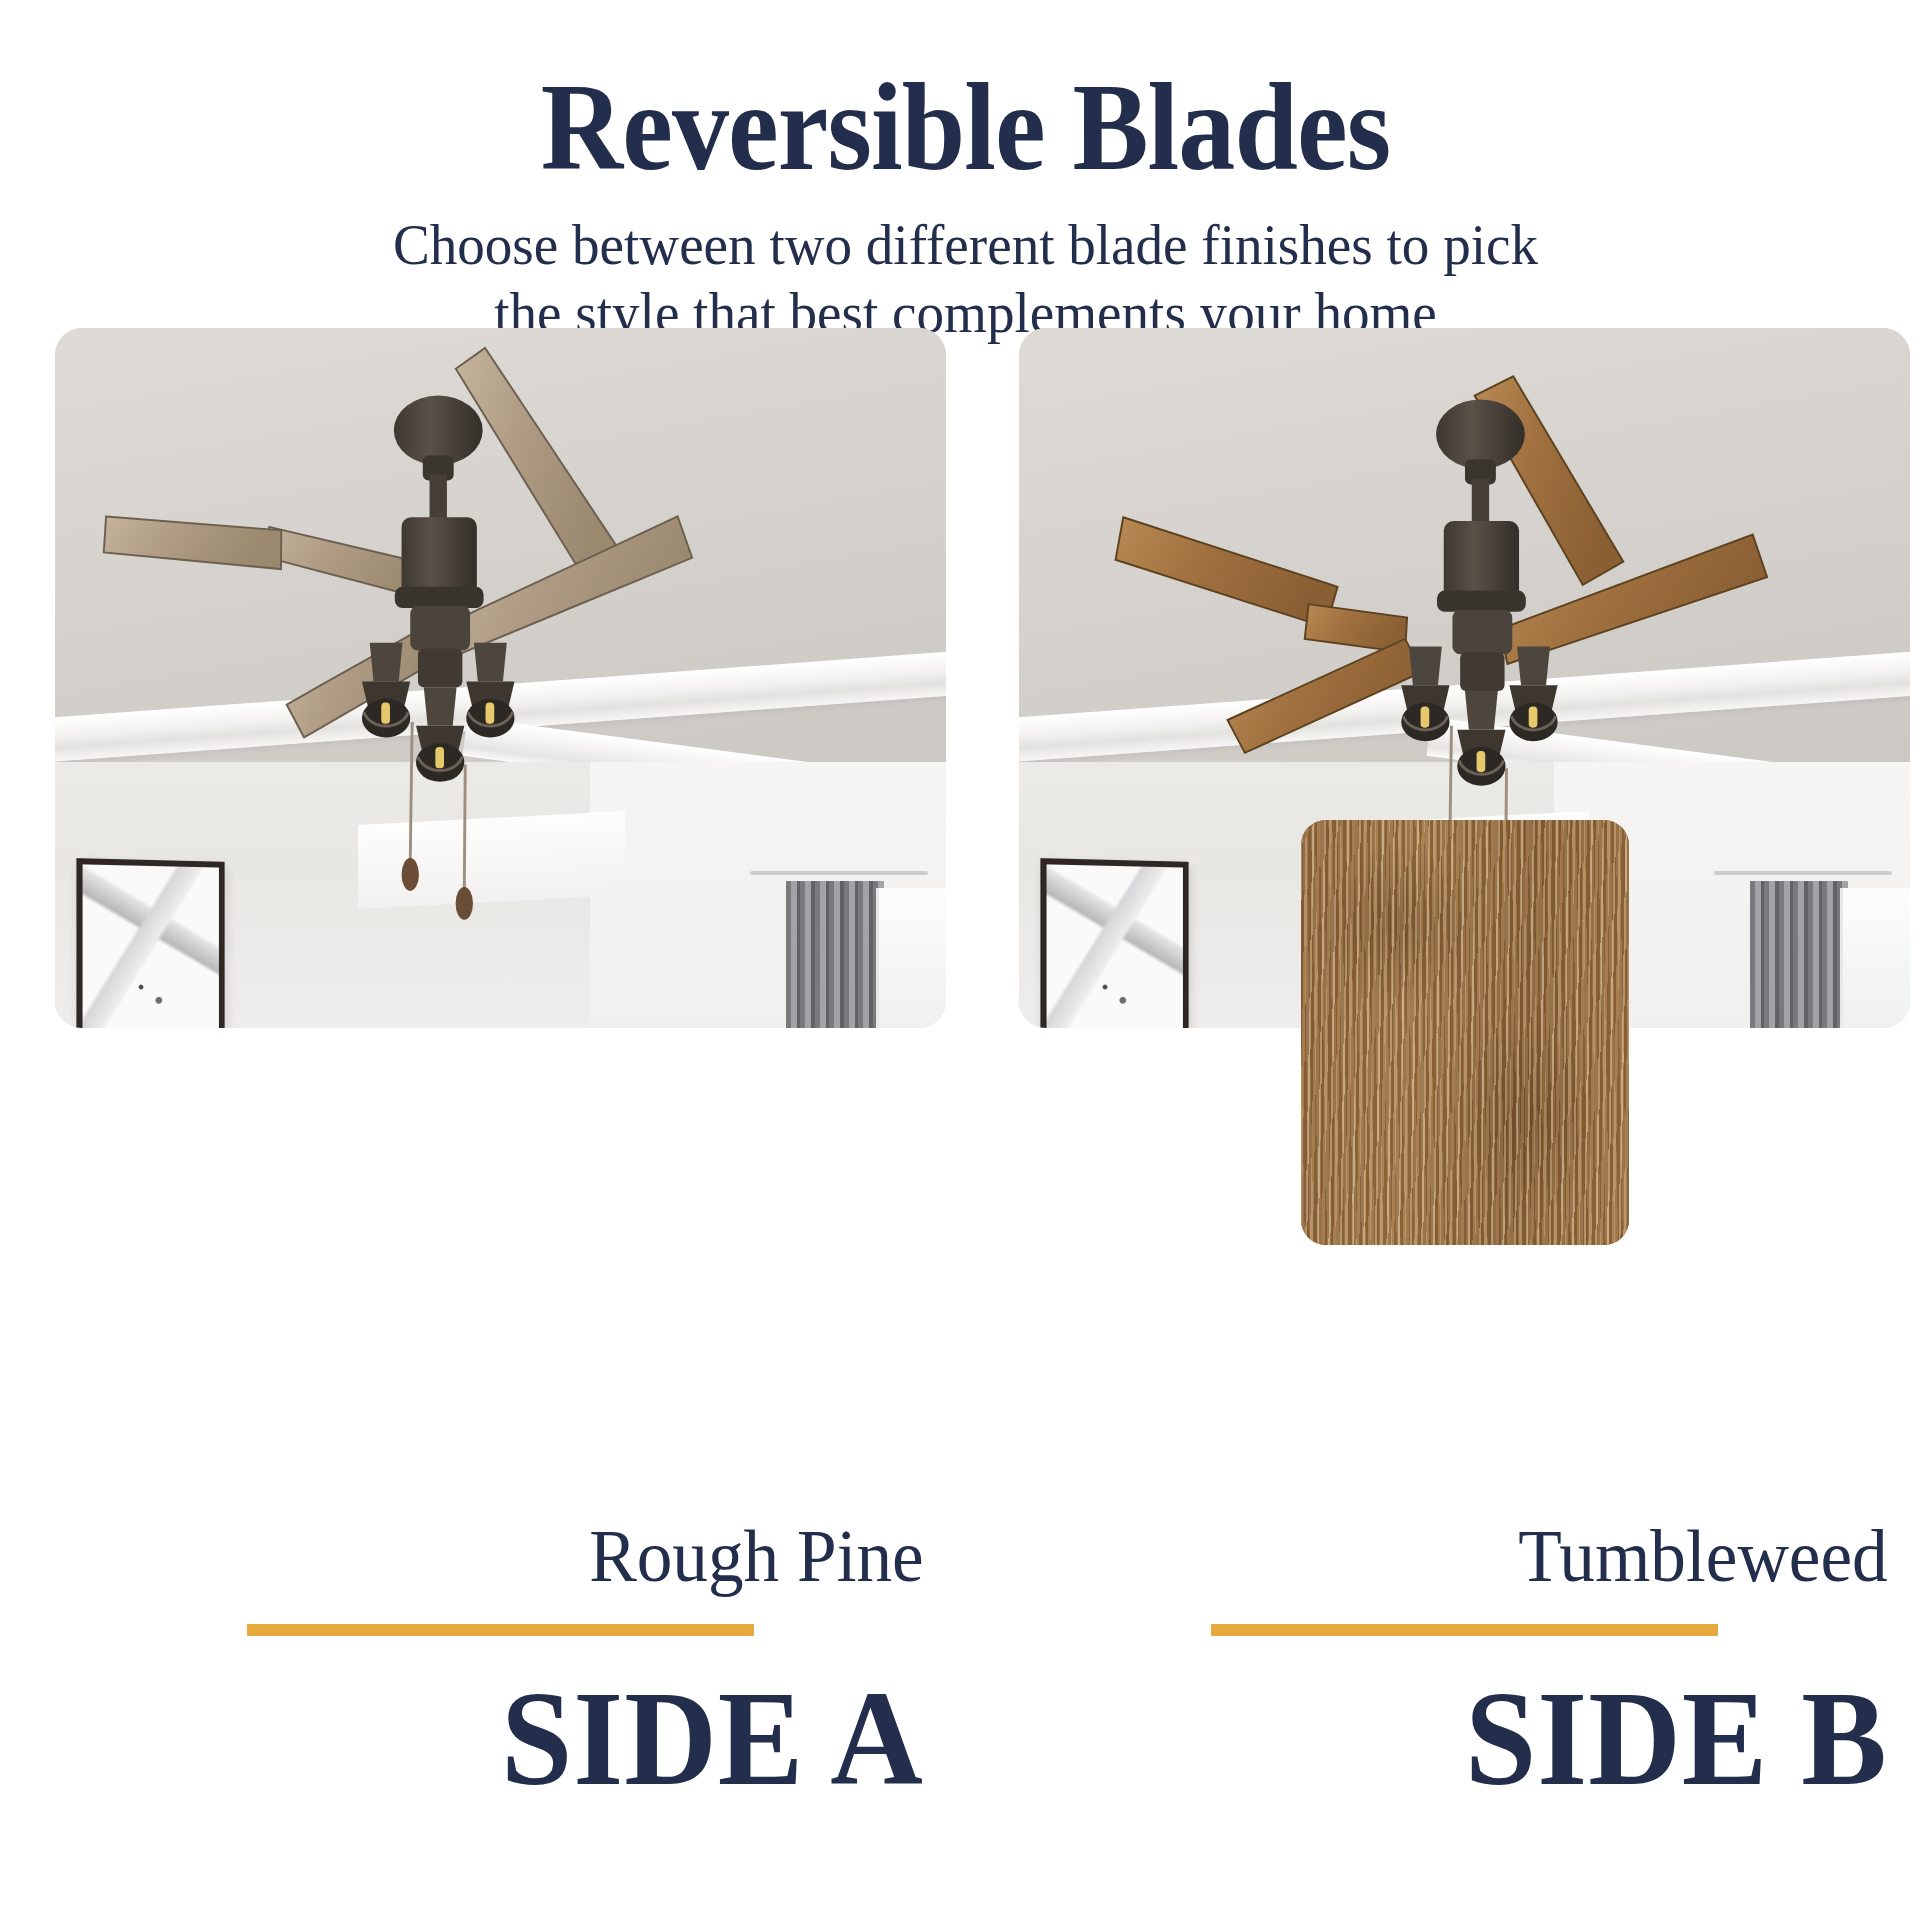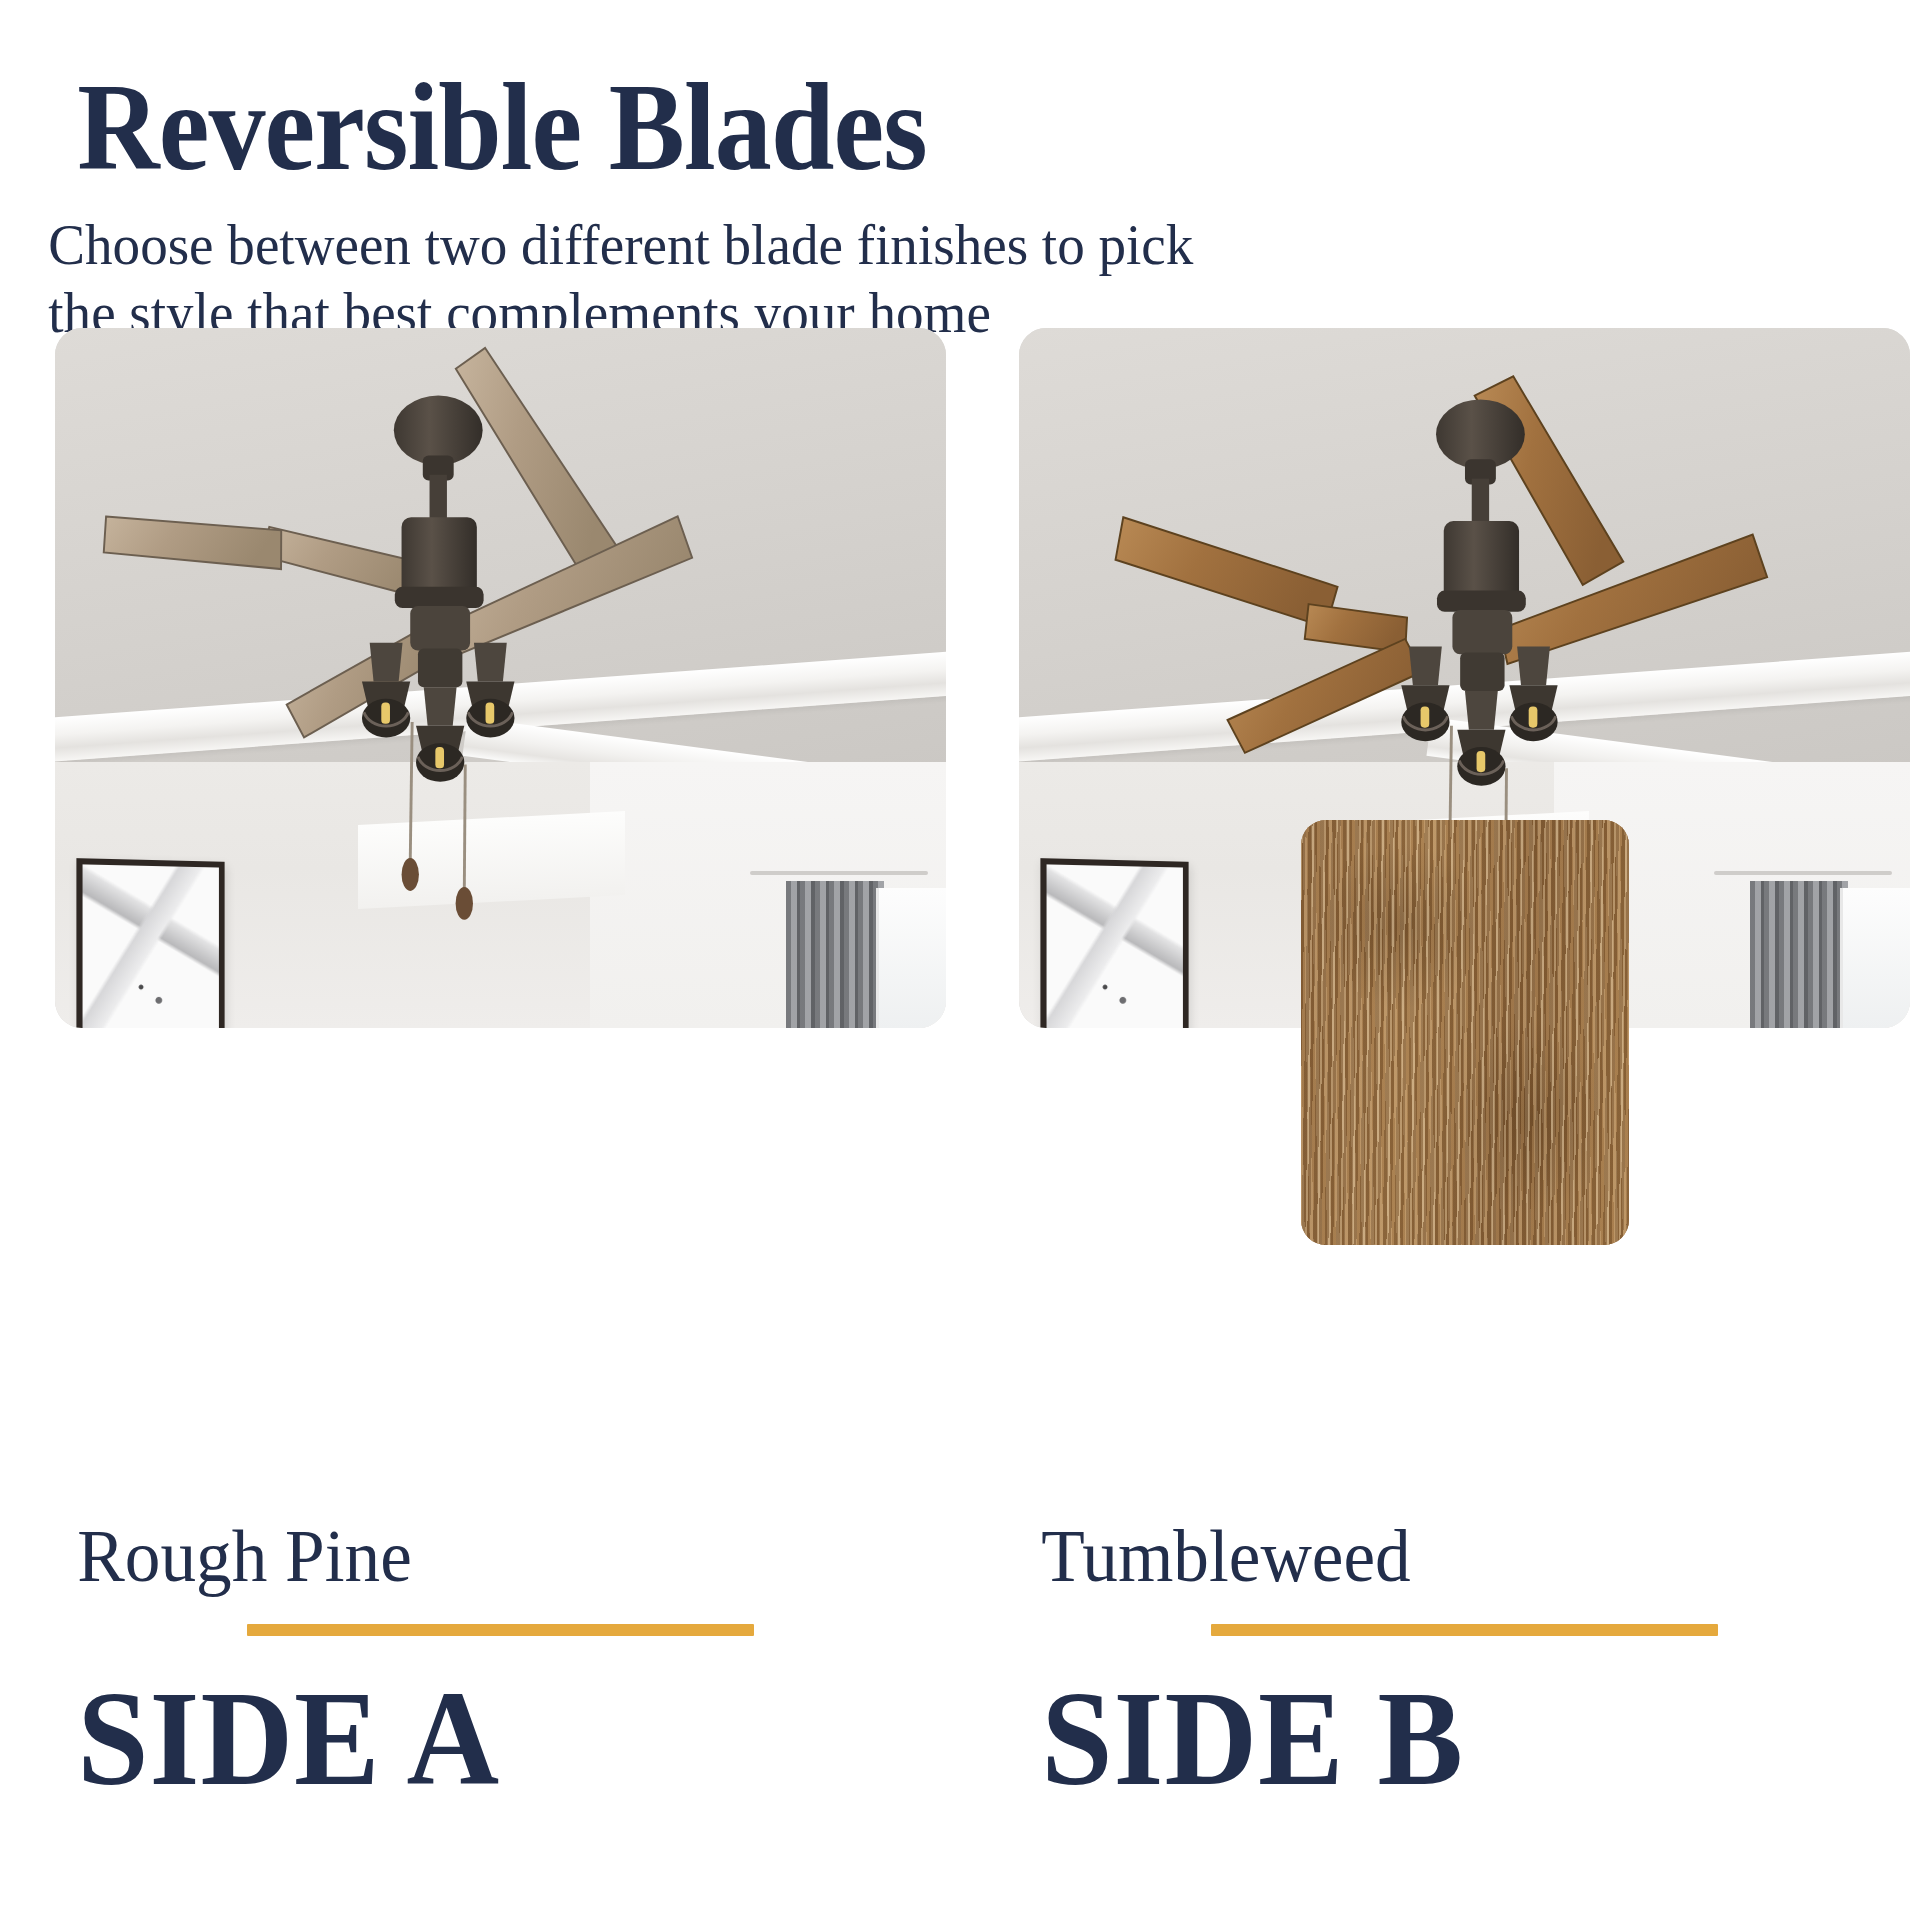--- a/index.html
+++ b/index.html
@@ -5,21 +5,21 @@
   html,body{margin:0;padding:0;}
   body{
     width:1931px;height:1931px;background:#ffffff;
     font-family:"Liberation Serif",serif;
     -webkit-font-smoothing:antialiased;
     overflow:hidden;
   }
   .page{position:relative;width:1931px;height:1931px;}
 
   
-  .header{position:absolute;left:0;top:0;width:1931px;text-align:left;}
+  .header{position:absolute;left:0;top:0;width:1931px;text-align:center;}
   .title{
     font-family:"Liberation Serif",serif;
     font-weight:bold;
     font-size:124px;
     line-height:1.0;
     letter-spacing:-1px;
     color:#222e4b;
     margin-top:66px;
     transform:scaleX(0.92);
   }
@@ -143,21 +143,21 @@
       repeating-linear-gradient(89deg,
         rgba(255,245,220,.16) 0 3.9px,
         rgba(84,54,26,.14) 3.9px 8.7px),
       radial-gradient(ellipse 40% 30% at 30% 25%, rgba(60,36,14,.30) 0%, transparent 65%),
       radial-gradient(ellipse 35% 35% at 70% 70%, rgba(58,34,12,.26) 0%, transparent 65%),
       linear-gradient(95deg,#9a7043 0%,#a97e4c 35%,#936a3e 65%,#a87c49 100%),
       #9d7446;
   }
 
   
-  .caption{position:absolute;left:0;top:1190px;width:891px;text-align:left;}
+  .caption{position:absolute;left:0;top:1190px;width:891px;text-align:right;}
   .finish-name{
     font-family:"Liberation Serif",serif;
     font-size:75px;line-height:1;color:#222e4b;font-weight:normal;
     transform:scaleX(0.95);
   }
   .rule{
     width:507px;height:11.6px;background:#e5a93d;
     margin:31px auto 0;border-radius:1px;
   }
   .side{

